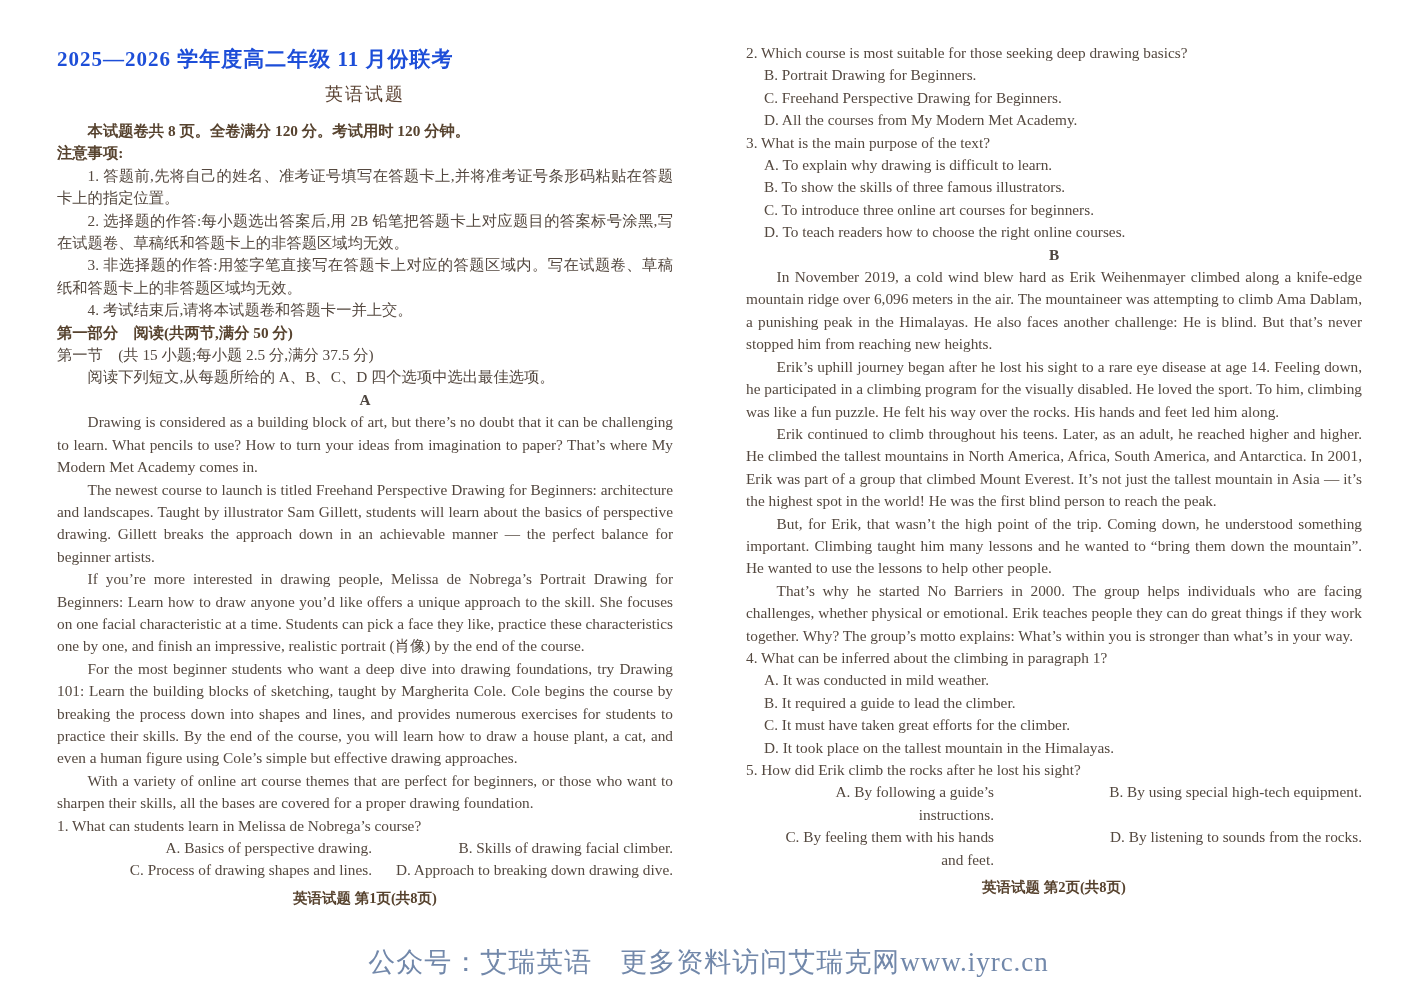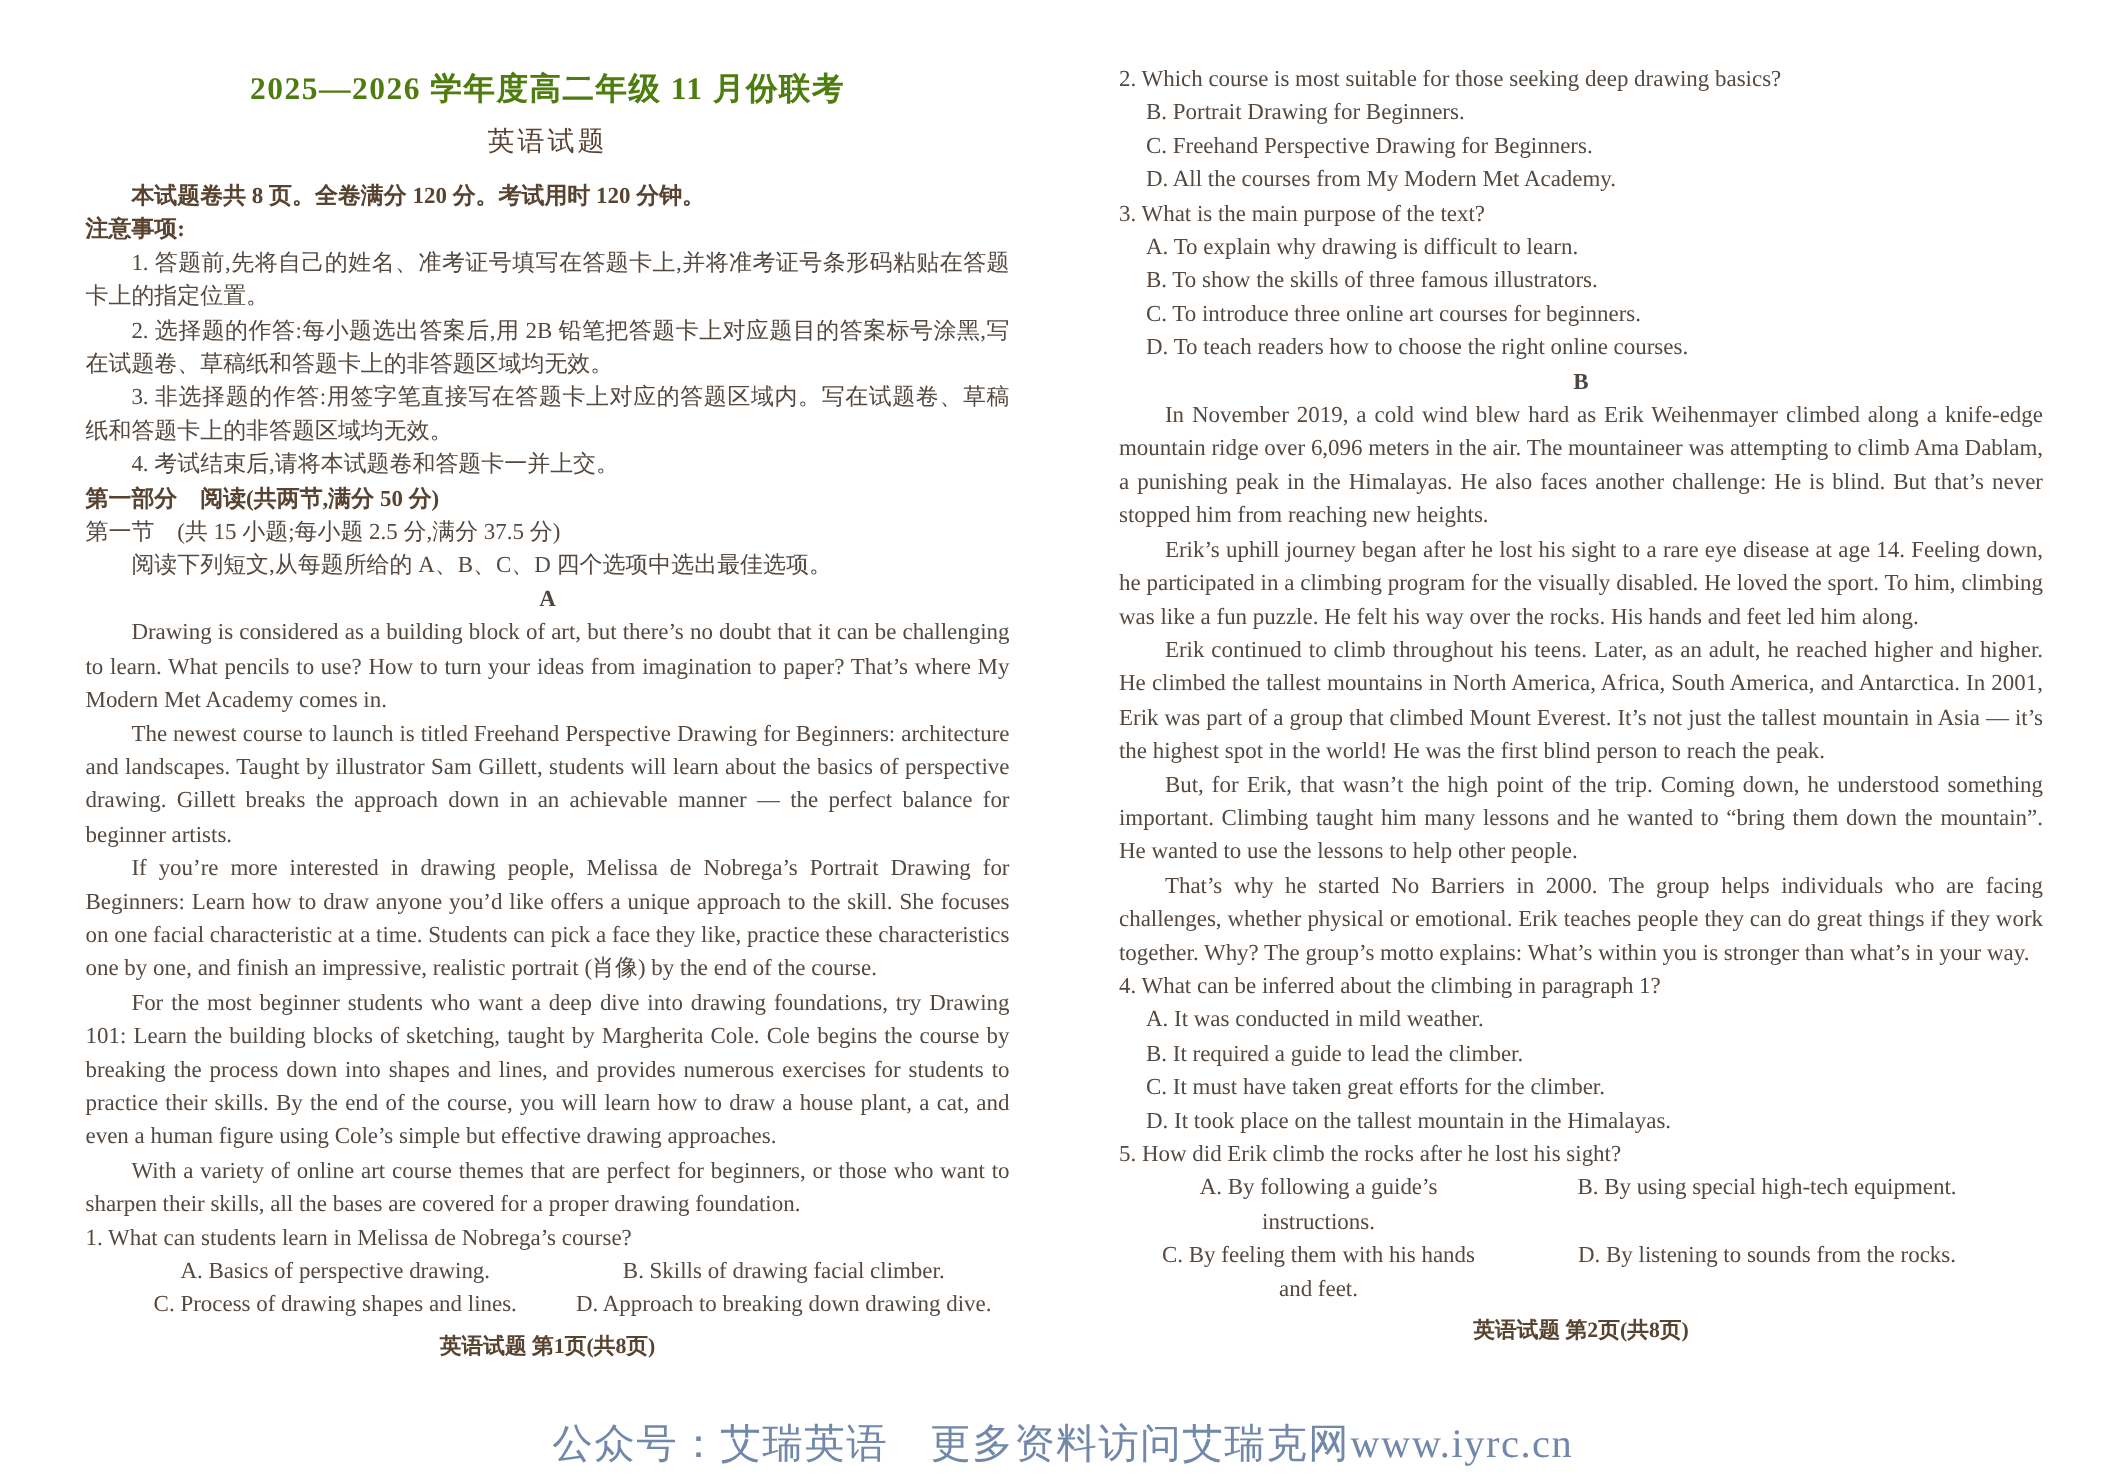--- a/index.html
+++ b/index.html
@@ -15,37 +15,37 @@
   .col {
     position: absolute;
     font-size: 15.3px;
     line-height: 22.4px;
     text-align: justify;
   }
   .col-left  { left: 57px;  top: 46px; width: 616px; }
   .col-right { left: 746px; top: 42px; width: 616px; }
 
   .exam-title {
-    font-size: 21px; font-weight: bold; text-align: center;
-    color: #4d7c0f; margin: 0 0 11px 0; line-height: 26px; letter-spacing: 1px;
+    font-size: 21px; font-weight: bold; 
+    color: #1d4ed8; margin: 0 0 11px 0; line-height: 26px; letter-spacing: 1px;
   }
   .exam-subtitle {
     font-size: 18px; font-weight: normal; text-align: center;
     color: #5a4232; margin: 0 0 15px 0; line-height: 22px; letter-spacing: 2px;
   }
   p { margin: 0; }
   .bold { font-weight: bold; color: #57432f; }
   .indent { text-indent: 2em; }
   .passage-label {
     text-align: center; font-weight: bold; text-indent: 0;
     color: #4e463f; line-height: 22.4px;
   }
   .stem { text-indent: 0; }
   .opts-stacked p { padding-left: 18px; text-indent: 0; text-align: left; }
-  .opt-row { display: flex; padding-left: 18px; text-align: center; line-height: 22.4px; }
+  .opt-row { display: flex; padding-left: 18px; text-align: right; line-height: 22.4px; }
   .opt-row .opt-a { flex: 0 0 297px; }
   .opt-row.narrow .opt-a { flex: 0 0 230px; }
   .opt-row .opt-b { flex: 1 1 auto; }
   .page-footer {
     text-align: center; font-weight: bold; color: #57432f;
     font-size: 14.5px; margin-top: 5px; text-indent: 0;
   }
   .watermark {
     position: absolute; left: 0; right: 0; bottom: 6px;
     text-align: center; font-size: 27px; line-height: 30px;

